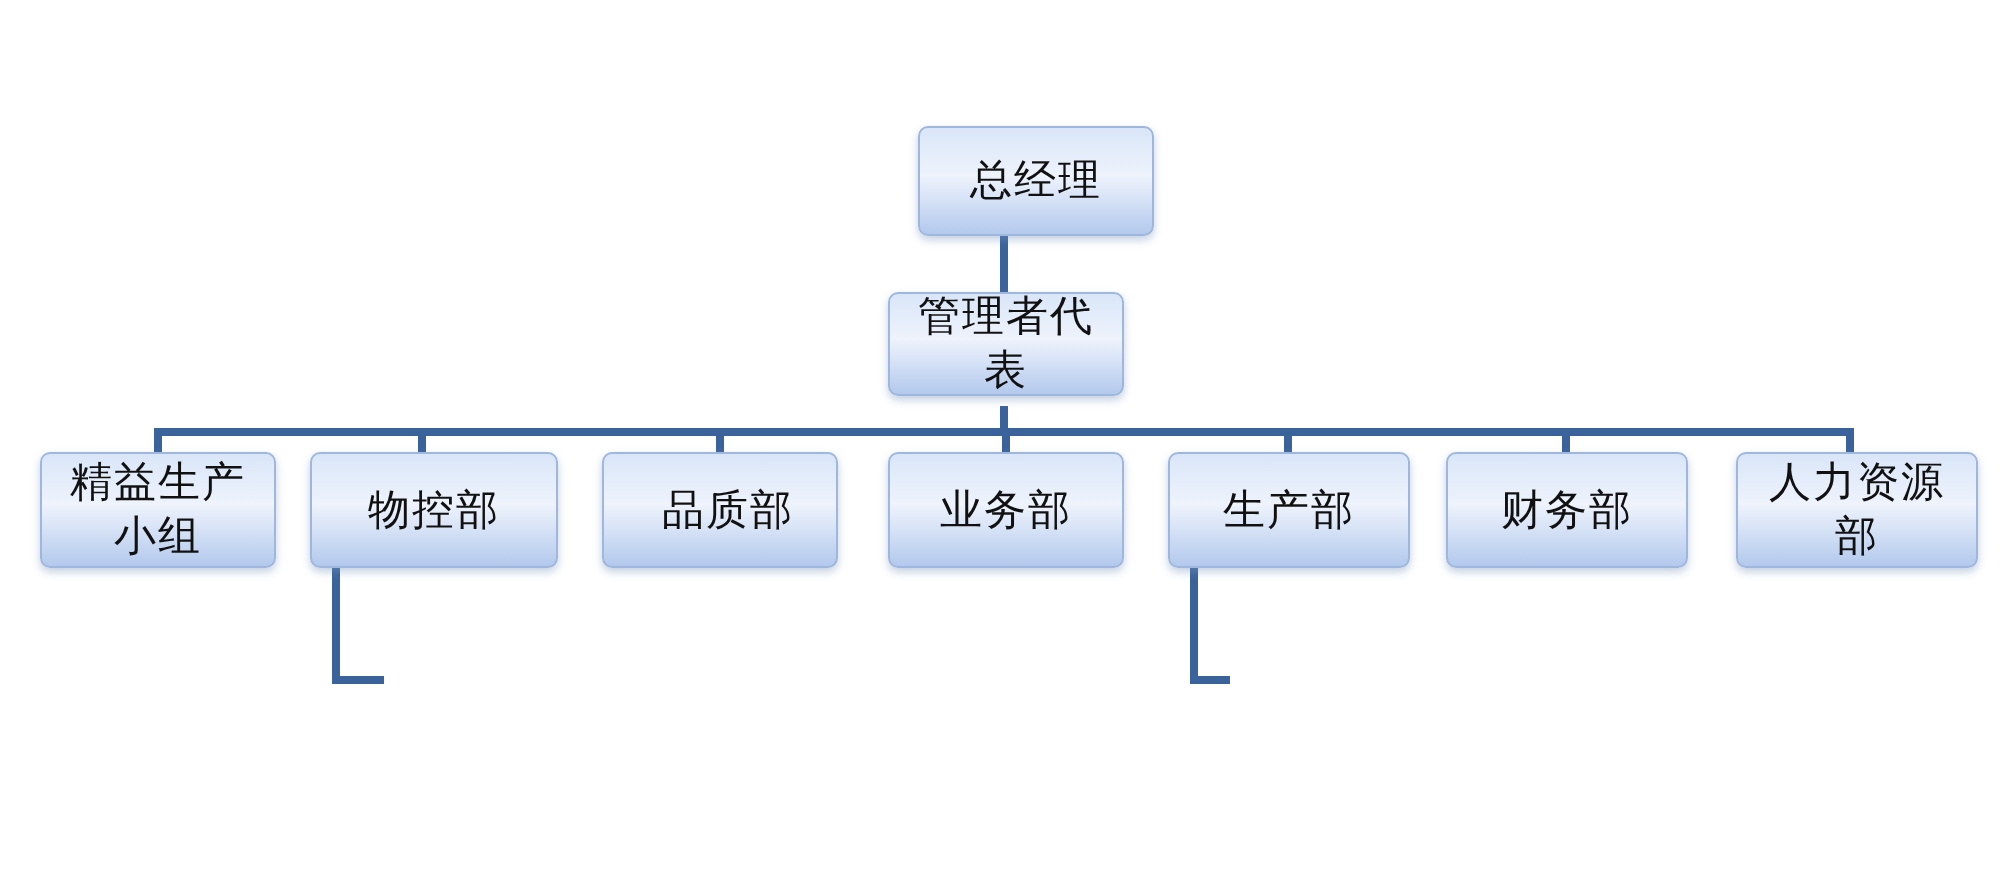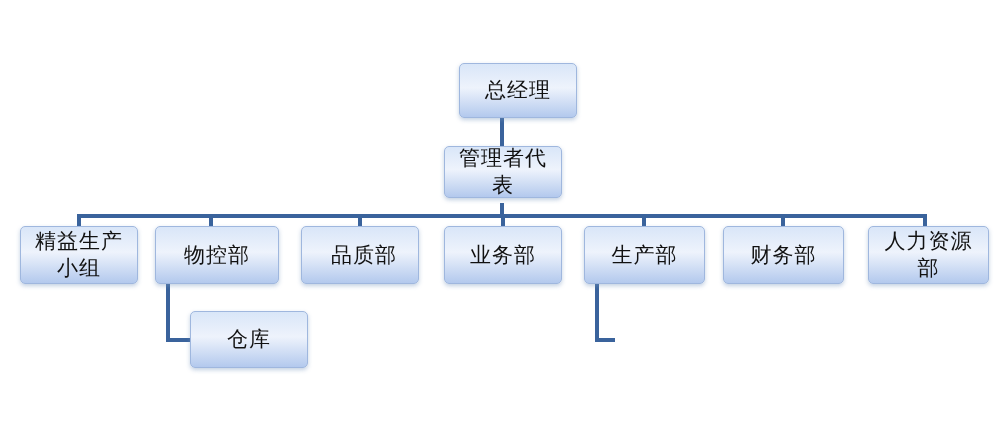--- a/index.html
+++ b/index.html
@@ -90,15 +90,14 @@
 
   <div class="node n-gm">总经理</div>
   <div class="node n-rep">管理者代表</div>
   <div class="node n-lean">精益生产小组</div>
   <div class="node n-material">物控部</div>
   <div class="node n-quality">品质部</div>
   <div class="node n-business">业务部</div>
   <div class="node n-production">生产部</div>
   <div class="node n-finance">财务部</div>
   <div class="node n-hr">人力资源部</div>
-  <div class="node n-warehouse">仓库</div>
 
 </div>
 
 </body></html>

